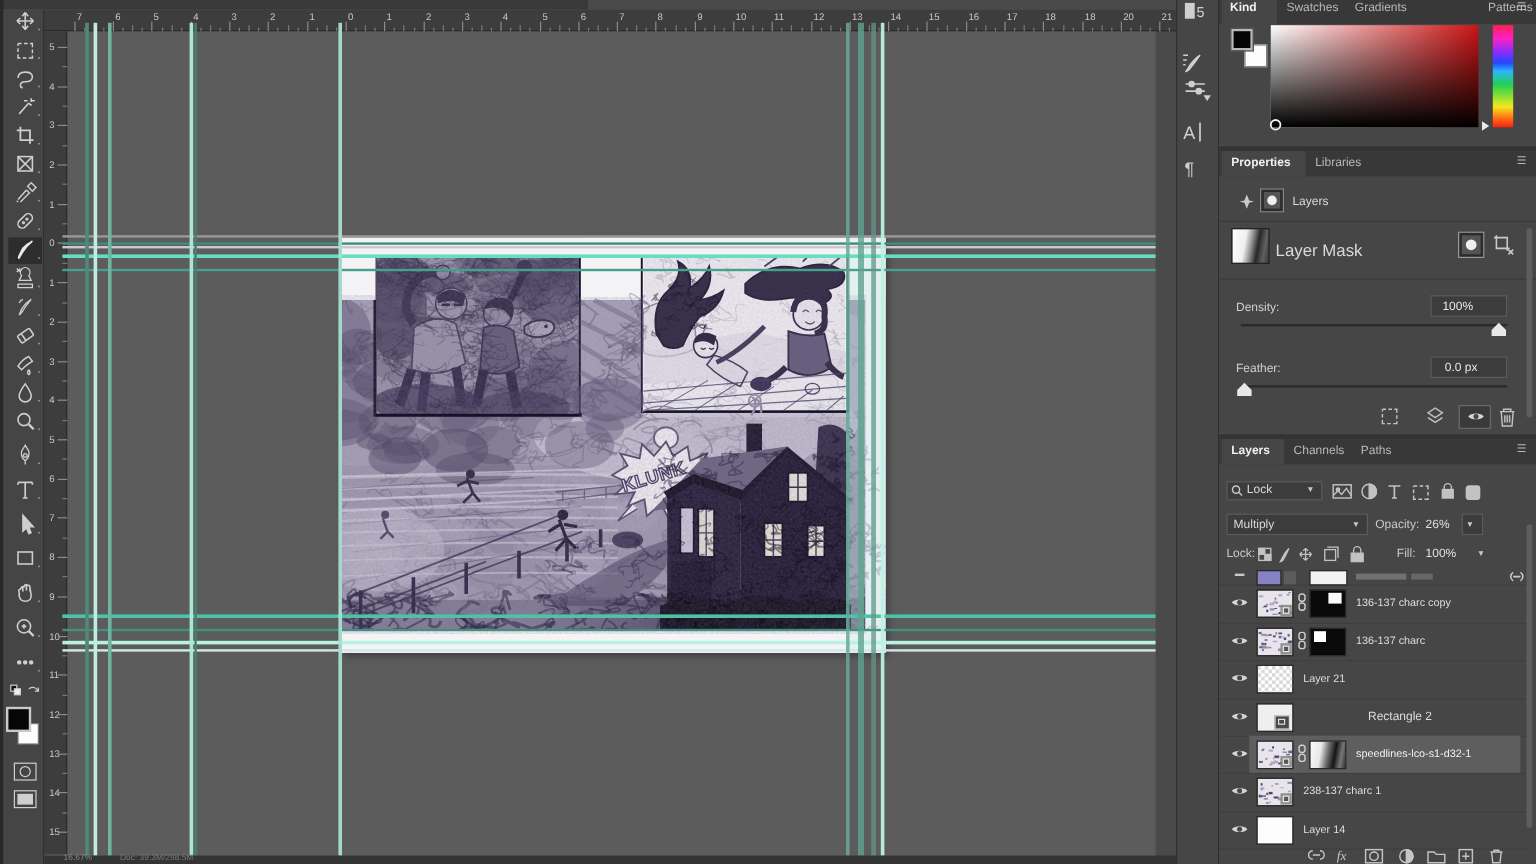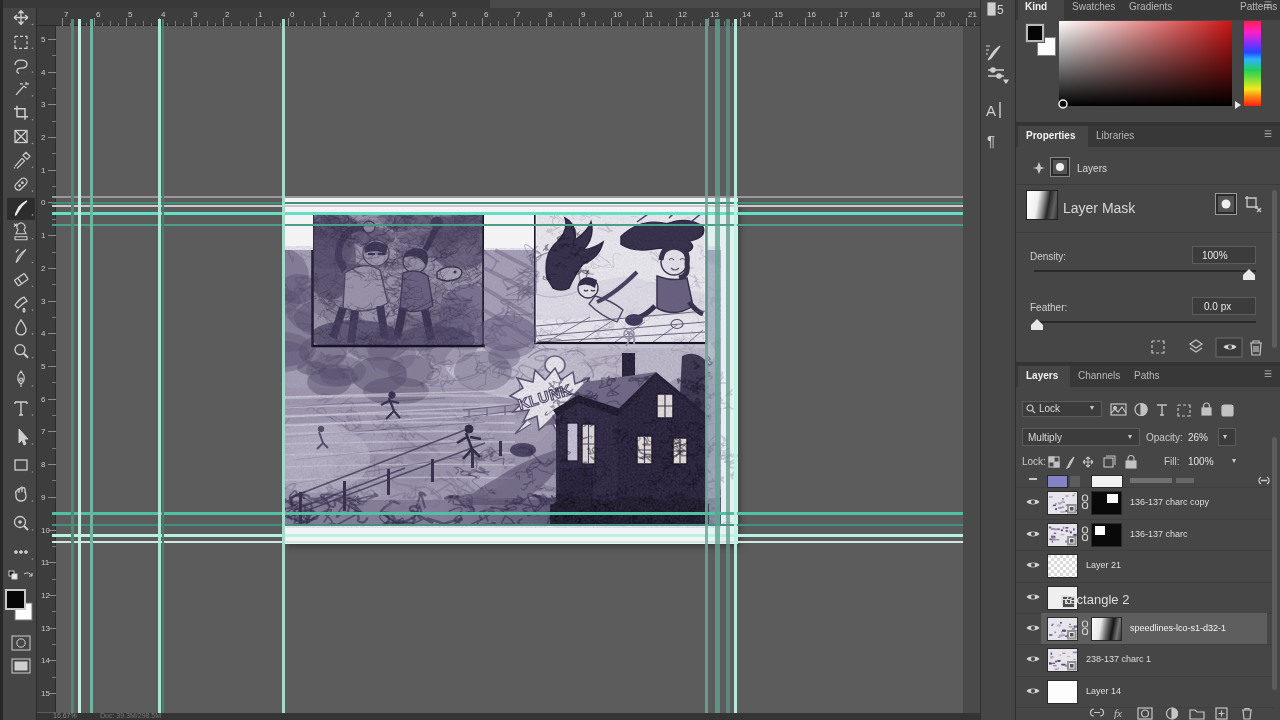--- a/index.html
+++ b/index.html
@@ -1857,21 +1857,21 @@
     <rect x="27" y="21" width="3" height="3" fill="#d9d9d9"></rect>
   </svg>
 <div style="position:absolute;left:1086px;top:560px;font-size:9px;color:#dedede">Layer 21</div>
 <svg width="14" height="10" viewBox="0 0 14 10" style="position:absolute;left:1026px;top:591.5999999999999px">
     <path d="M0.5 5 C3 1.8 11 1.8 13.5 5 C11 8.2 3 8.2 0.5 5 Z" fill="#d4d4d4"></path>
     <circle cx="7" cy="5" r="2.1" fill="#474747"></circle>
   </svg>
 <div style="position:absolute;left:1048px;top:586.5999999999999px;width:29px;height:22px;background:#efefef;outline:1px solid #2a2a2a"></div>
 <div style="position:absolute;left:1062px;top:595.5999999999999px;width:13px;height:12px;background:#4a4a4a;border:1px solid #ddd"></div>
 <div style="position:absolute;left:1065px;top:598.5999999999999px;width:6px;height:5px;border:1px solid #ddd"></div>
-<div style="position:absolute;left:1060px;top:592px;font-size:13px;color:#dedede">Rectangle 2</div>
+<div style="position:absolute;left:1140px;top:592px;font-size:10px;color:#dedede">Rectangle 2</div>
 <div style="position:absolute;left:1041px;top:613px;width:226px;height:31px;background:#5e5e5e"></div>
 <svg width="14" height="10" viewBox="0 0 14 10" style="position:absolute;left:1026px;top:623.0px">
     <path d="M0.5 5 C3 1.8 11 1.8 13.5 5 C11 8.2 3 8.2 0.5 5 Z" fill="#d4d4d4"></path>
     <circle cx="7" cy="5" r="2.1" fill="#474747"></circle>
   </svg>
 <svg width="29" height="22" style="position:absolute;left:1048px;top:618.0px;outline:1px solid #2a2a2a">
     <rect width="29" height="22" fill="#e7e4ec"></rect>
     <rect x="14.0" y="11.6" width="4.0" height="2.1" fill="#50456c"></rect>
     <rect x="9.8" y="18.5" width="2.6" height="1.2" fill="#978dab"></rect>
     <rect x="15.4" y="16.1" width="1.5" height="1.3" fill="#978dab"></rect>

